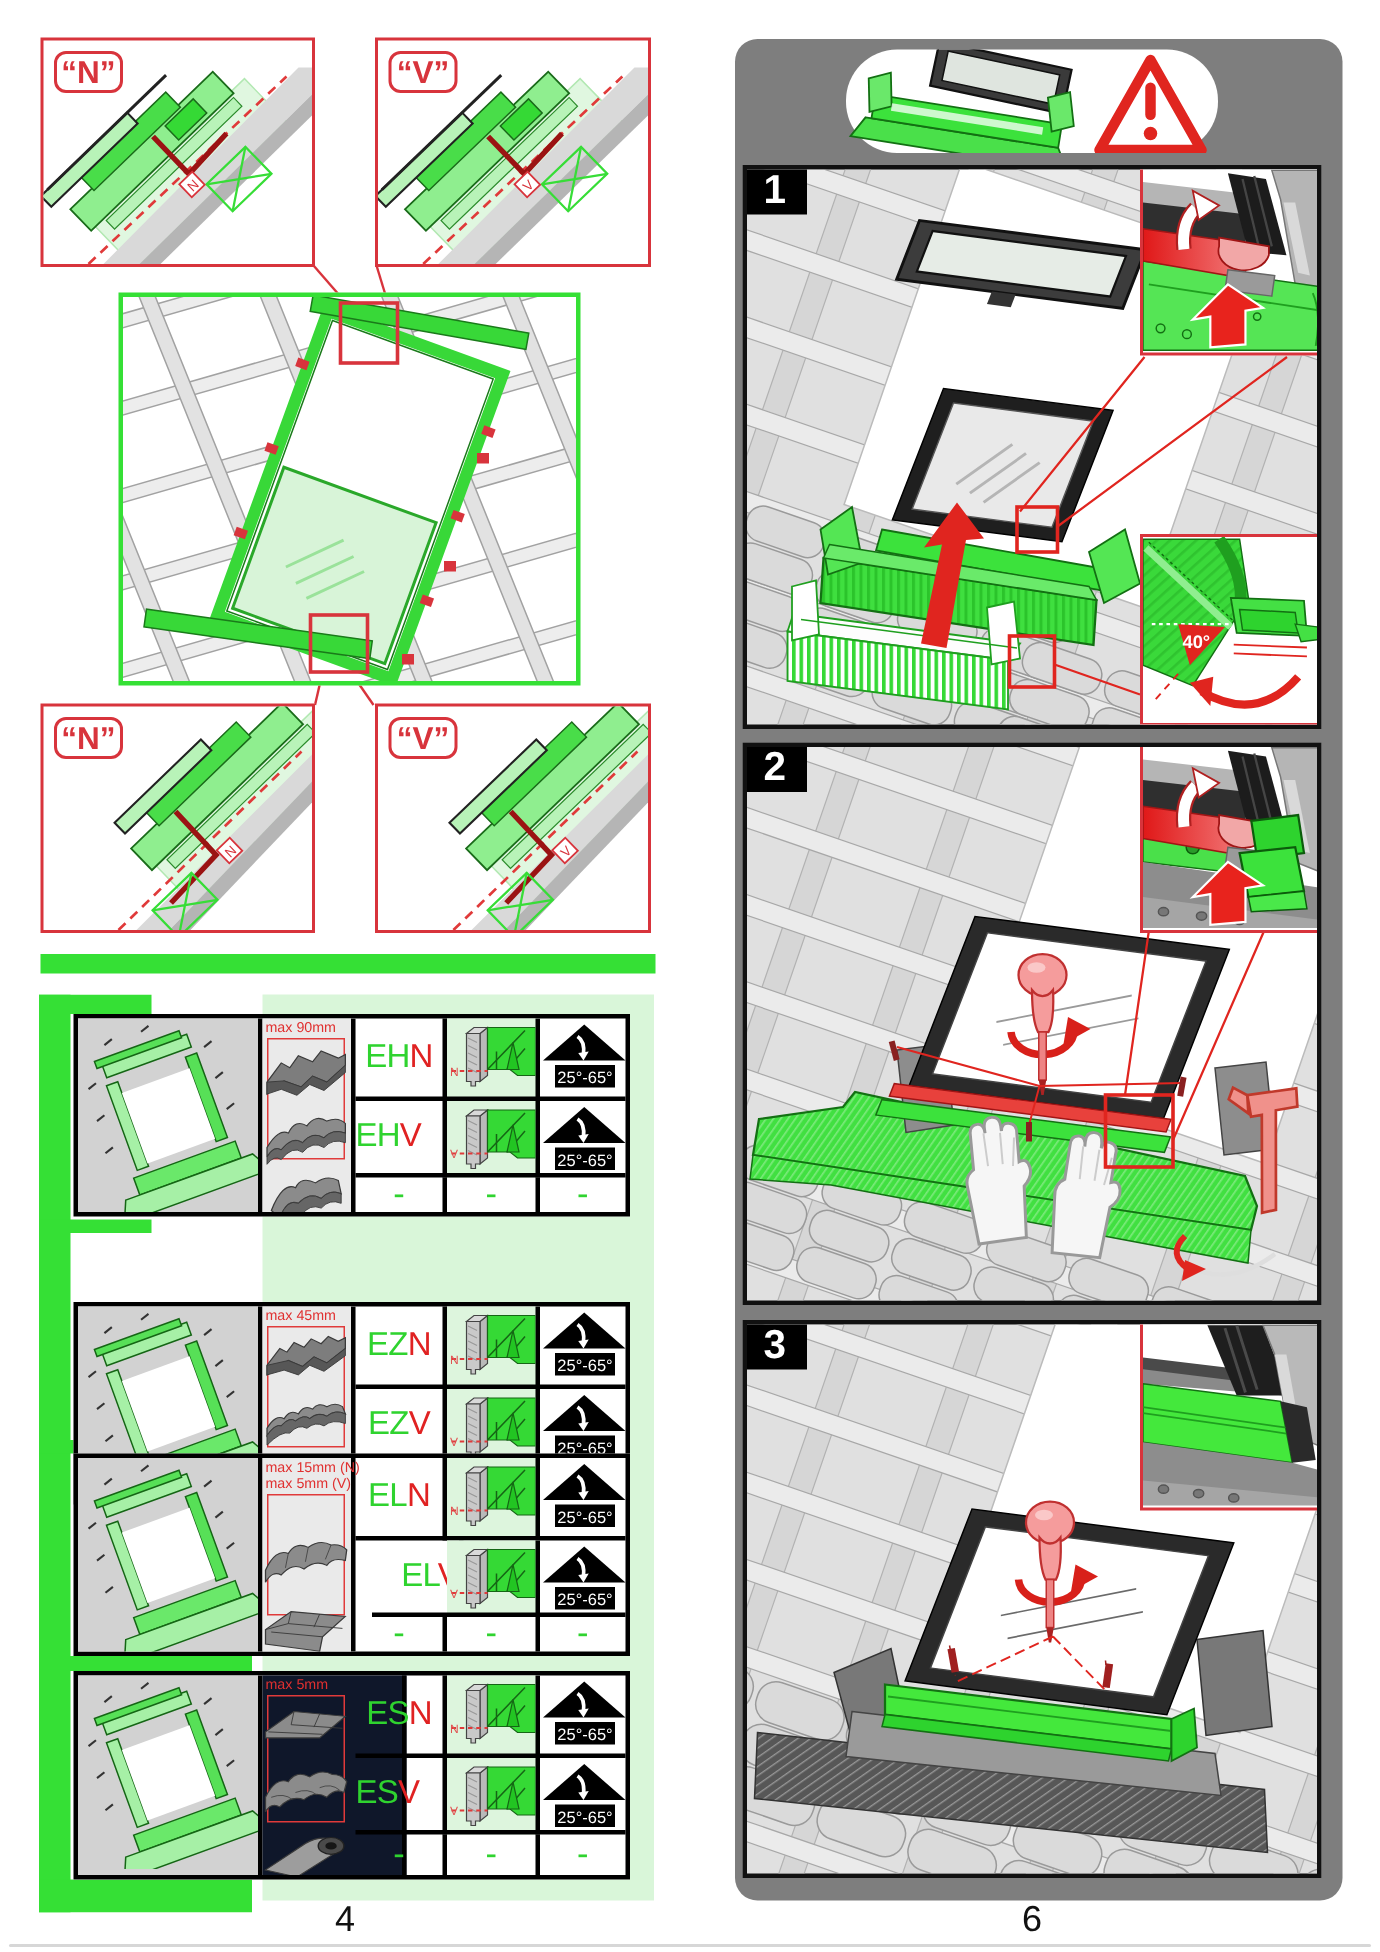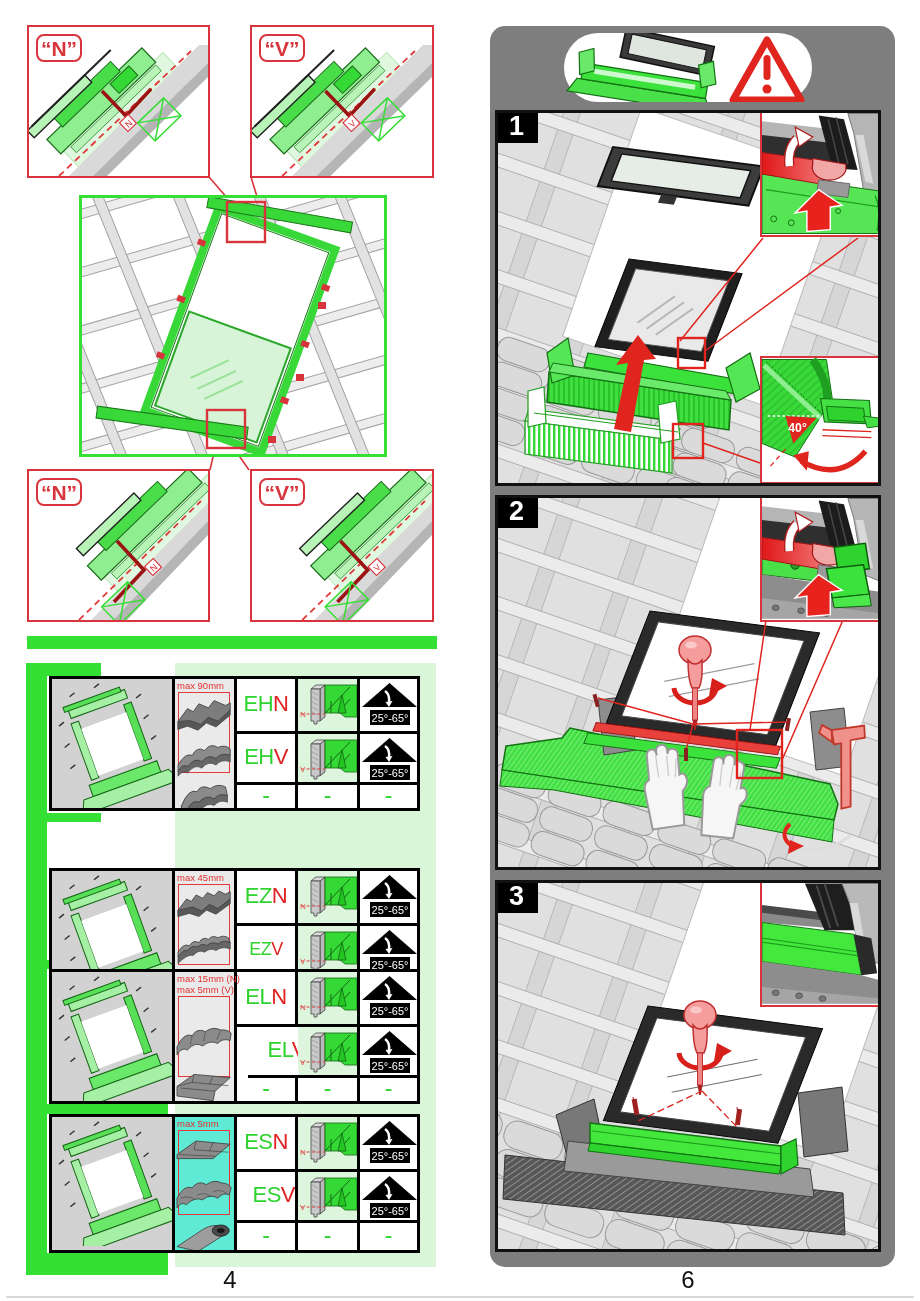--- a/index.html
+++ b/index.html
@@ -237,21 +237,21 @@
           <path d="M0,38 Q5,28 10,32 Q18,20 25,26 Q32,16 40,22 Q46,14 55,18 L55,26 Q46,22 40,30 Q32,24 25,34 Q18,28 10,40 Q5,36 0,44 Z" fill="#666" stroke="#3a3a3a" stroke-width="0.7"></path>
         </g>
         <g transform="translate(4,88) scale(0.95,0.8)">
           <path d="M2,30 Q10,6 19,11 Q23,1 33,7 Q41,0 49,5 L51,16 Q43,12 37,20 Q29,14 21,24 Q13,20 8,36 Z" fill="#8b8b8b" stroke="#3a3a3a" stroke-width="0.9"></path>
           <path d="M8,36 Q13,20 21,24 Q29,14 37,20 Q43,12 51,16 L51,24 Q43,20 37,28 Q29,24 23,34 Q17,30 13,44 Z" fill="#666" stroke="#3a3a3a" stroke-width="0.7"></path>
         </g>
       </svg>
   </div>
 
   <div class="abs" style="left:185px;top:0;width:58px;height:52px;border-right:3px solid #000;border-bottom:3px solid #000;text-align:center;line-height:49px;font-size:22px;letter-spacing:-0.5px;"><span style="color:#2fd32f">EH</span><span style="color:#e02222">N</span></div>
-  <div class="abs" style="left:185px;top:55px;width:58px;height:48px;border-right:3px solid #000;border-bottom:3px solid #000;text-align:center;line-height:46px;font-size:22px;letter-spacing:-0.5px;"><span style="color:#2fd32f">EH</span><span style="color:#e02222">V</span></div>
+  <div class="abs" style="left:185px;top:55px;width:58px;height:48px;border-right:3px solid #000;border-bottom:3px solid #000;line-height:46px;font-size:22px;letter-spacing:-0.5px;"><span style="color:#2fd32f">EH</span><span style="color:#e02222">V</span></div>
   <div class="abs" style="left:185px;top:106px;width:58px;height:23px;border-right:3px solid #000;text-align:center;line-height:21px;font-size:23px;color:#2fd32f;">-</div>
 
   <div class="abs" style="left:246px;top:0;width:59px;height:52px;border-right:3px solid #000;border-bottom:3px solid #000;background:#ddf5dd;"><svg width="59" height="49" viewBox="0 0 59 49">
 <polygon points="22,42 22,10 27,6 27,38" fill="#b9b9b9" stroke="#444" stroke-width="0.8"></polygon>
 <polygon points="13,10 22,10 27,6 18,6" fill="#d9d9d9" stroke="#444" stroke-width="0.8"></polygon>
 <polygon points="13,10 22,10 22,42 19,42 19,45 16,45 16,42 13,42" fill="#c9c9c9" stroke="#444" stroke-width="0.8"></polygon>
 <path d="M14,13 l6,3 M14,18 l6,3 M14,23 l6,3 M14,28 l6,3 M14,33 l6,3" stroke="#999" stroke-width="0.8"></path>
 <polygon points="27,6 59,6 59,38 47,38 42,34 27,34" fill="#35d935" stroke="#156615" stroke-width="0.8"></polygon>
 <path d="M27,34 L52,8 M40,34 L52,20" stroke="#156615" stroke-width="1"></path>
 <polygon points="44,16 48,34 40,34" fill="#22c522" stroke="#156615" stroke-width="0.8"></polygon>
@@ -331,21 +331,21 @@
           <path d="M0,30 Q6,20 10,22 Q16,14 20,18 Q26,12 30,16 Q36,10 42,14 Q48,8 55,12 L55,20 Q46,16 40,22 Q34,18 28,24 Q22,20 16,28 Q10,26 0,38 Z" fill="#666" stroke="#3a3a3a" stroke-width="0.7"></path>
         </g>
         <g transform="translate(3,88) scale(0.95,0.8)">
           <polygon points="0,20 18,4 54,8 38,26 36,36 0,30" fill="#8b8b8b" stroke="#3a3a3a" stroke-width="0.9"></polygon>
           <path d="M18,4 L16,14 L0,20 M36,6 L33,16 M16,14 L52,18 M38,26 L2,22" stroke="#3a3a3a" stroke-width="0.7" fill="none"></path>
         </g>
       </svg>
   </div>
 
   <div class="abs" style="left:185px;top:0;width:58px;height:52px;border-right:3px solid #000;border-bottom:3px solid #000;text-align:center;line-height:49px;font-size:22px;letter-spacing:-0.5px;"><span style="color:#2fd32f">EZ</span><span style="color:#e02222">N</span></div>
-  <div class="abs" style="left:185px;top:55px;width:58px;height:48px;border-right:3px solid #000;border-bottom:3px solid #000;text-align:center;line-height:46px;font-size:18px;letter-spacing:-0.5px;"><span style="color:#2fd32f">EZ</span><span style="color:#e02222">V</span></div>
+  <div class="abs" style="left:185px;top:55px;width:58px;height:48px;border-right:3px solid #000;border-bottom:3px solid #000;text-align:center;line-height:46px;font-size:22px;letter-spacing:-0.5px;"><span style="color:#2fd32f">EZ</span><span style="color:#e02222">V</span></div>
   <div class="abs" style="left:185px;top:106px;width:58px;height:23px;border-right:3px solid #000;text-align:center;line-height:21px;font-size:23px;color:#2fd32f;">-</div>
 
   <div class="abs" style="left:246px;top:0;width:59px;height:52px;border-right:3px solid #000;border-bottom:3px solid #000;background:#ddf5dd;"><svg width="59" height="49" viewBox="0 0 59 49">
 <polygon points="22,42 22,10 27,6 27,38" fill="#b9b9b9" stroke="#444" stroke-width="0.8"></polygon>
 <polygon points="13,10 22,10 27,6 18,6" fill="#d9d9d9" stroke="#444" stroke-width="0.8"></polygon>
 <polygon points="13,10 22,10 22,42 19,42 19,45 16,45 16,42 13,42" fill="#c9c9c9" stroke="#444" stroke-width="0.8"></polygon>
 <path d="M14,13 l6,3 M14,18 l6,3 M14,23 l6,3 M14,28 l6,3 M14,33 l6,3" stroke="#999" stroke-width="0.8"></path>
 <polygon points="27,6 59,6 59,38 47,38 42,34 27,34" fill="#35d935" stroke="#156615" stroke-width="0.8"></polygon>
 <path d="M27,34 L52,8 M40,34 L52,20" stroke="#156615" stroke-width="1"></path>
 <polygon points="44,16 48,34 40,34" fill="#22c522" stroke="#156615" stroke-width="0.8"></polygon>
@@ -494,21 +494,21 @@
             <line x1="12" y1="74" x2="18" y2="72"></line>
 <line x1="98" y1="30" x2="104" y2="28"></line>
             <line x1="98" y1="52" x2="104" y2="50"></line>
             <line x1="98" y1="74" x2="104" y2="72"></line>
 <line x1="36" y1="6" x2="42" y2="4"></line>
             <line x1="62" y1="6" x2="68" y2="4"></line>
 </g>
 </g>
 </svg></div>
 
-  <div class="abs" style="left:123px;top:0;width:59px;height:133px;background:#5eead4;border-right:3px solid #000;">
+  <div class="abs" style="left:123px;top:0;width:59px;height:133px;background:#0f172a;border-right:3px solid #000;padding-left:34px;">
     <div class="abs" style="left:2px;top:2px;width:58px;">
         <div style="font-size:9.5px;color:#e03030;line-height:10.5px;white-space:nowrap;">max 5mm</div>
       </div>
     <div class="abs" style="left:3px;top:13px;width:50px;height:83px;border:1.5px solid #e03a3a;"></div>
     <svg class="abs" style="left:0;top:16px" width="62" height="117" viewBox="0 0 62 117">
         <g transform="translate(2,4) scale(0.95,0.8)">
           <polygon points="0,22 20,5 56,9 38,27 0,27" fill="#8b8b8b" stroke="#3a3a3a" stroke-width="0.9"></polygon>
           <path d="M20,5 L18,16 M38,7 L34,18 M2,22 L40,24 M18,16 L54,19" stroke="#3a3a3a" stroke-width="0.7" fill="none"></path>
         </g>
         <g transform="translate(2,46) scale(0.95,0.8)">
@@ -517,21 +517,21 @@
         </g>
         <g transform="translate(2,88) scale(0.95,0.8)">
           <path d="M0,32 L28,10 Q38,3 48,7 Q56,11 50,17 L22,38 Z" fill="#9d9d9d" stroke="#3a3a3a" stroke-width="0.9"></path>
           <ellipse cx="46" cy="12" rx="9" ry="7" fill="#4a4a4a" stroke="#222"></ellipse>
           <ellipse cx="46" cy="12" rx="4" ry="3" fill="#161616"></ellipse>
         </g>
       </svg>
   </div>
 
   <div class="abs" style="left:185px;top:0;width:58px;height:52px;border-right:3px solid #000;border-bottom:3px solid #000;text-align:center;line-height:49px;font-size:22px;letter-spacing:-0.5px;"><span style="color:#2fd32f">ES</span><span style="color:#e02222">N</span></div>
-  <div class="abs" style="left:185px;top:55px;width:58px;height:48px;border-right:3px solid #000;border-bottom:3px solid #000;text-align:right;line-height:46px;font-size:22px;letter-spacing:-0.5px;"><span style="color:#2fd32f">ES</span><span style="color:#e02222">V</span></div>
+  <div class="abs" style="left:185px;top:55px;width:58px;height:48px;border-right:3px solid #000;border-bottom:3px solid #000;text-align:left;line-height:46px;font-size:22px;letter-spacing:-0.5px;"><span style="color:#2fd32f">ES</span><span style="color:#e02222">V</span></div>
   <div class="abs" style="left:185px;top:106px;width:58px;height:27px;border-right:3px solid #000;text-align:center;line-height:25px;font-size:23px;color:#2fd32f;">-</div>
 
   <div class="abs" style="left:246px;top:0;width:59px;height:52px;border-right:3px solid #000;border-bottom:3px solid #000;background:#ddf5dd;"><svg width="59" height="49" viewBox="0 0 59 49">
 <polygon points="22,42 22,10 27,6 27,38" fill="#b9b9b9" stroke="#444" stroke-width="0.8"></polygon>
 <polygon points="13,10 22,10 27,6 18,6" fill="#d9d9d9" stroke="#444" stroke-width="0.8"></polygon>
 <polygon points="13,10 22,10 22,42 19,42 19,45 16,45 16,42 13,42" fill="#c9c9c9" stroke="#444" stroke-width="0.8"></polygon>
 <path d="M14,13 l6,3 M14,18 l6,3 M14,23 l6,3 M14,28 l6,3 M14,33 l6,3" stroke="#999" stroke-width="0.8"></path>
 <polygon points="27,6 59,6 59,38 47,38 42,34 27,34" fill="#35d935" stroke="#156615" stroke-width="0.8"></polygon>
 <path d="M27,34 L52,8 M40,34 L52,20" stroke="#156615" stroke-width="1"></path>
 <polygon points="44,16 48,34 40,34" fill="#22c522" stroke="#156615" stroke-width="0.8"></polygon>

